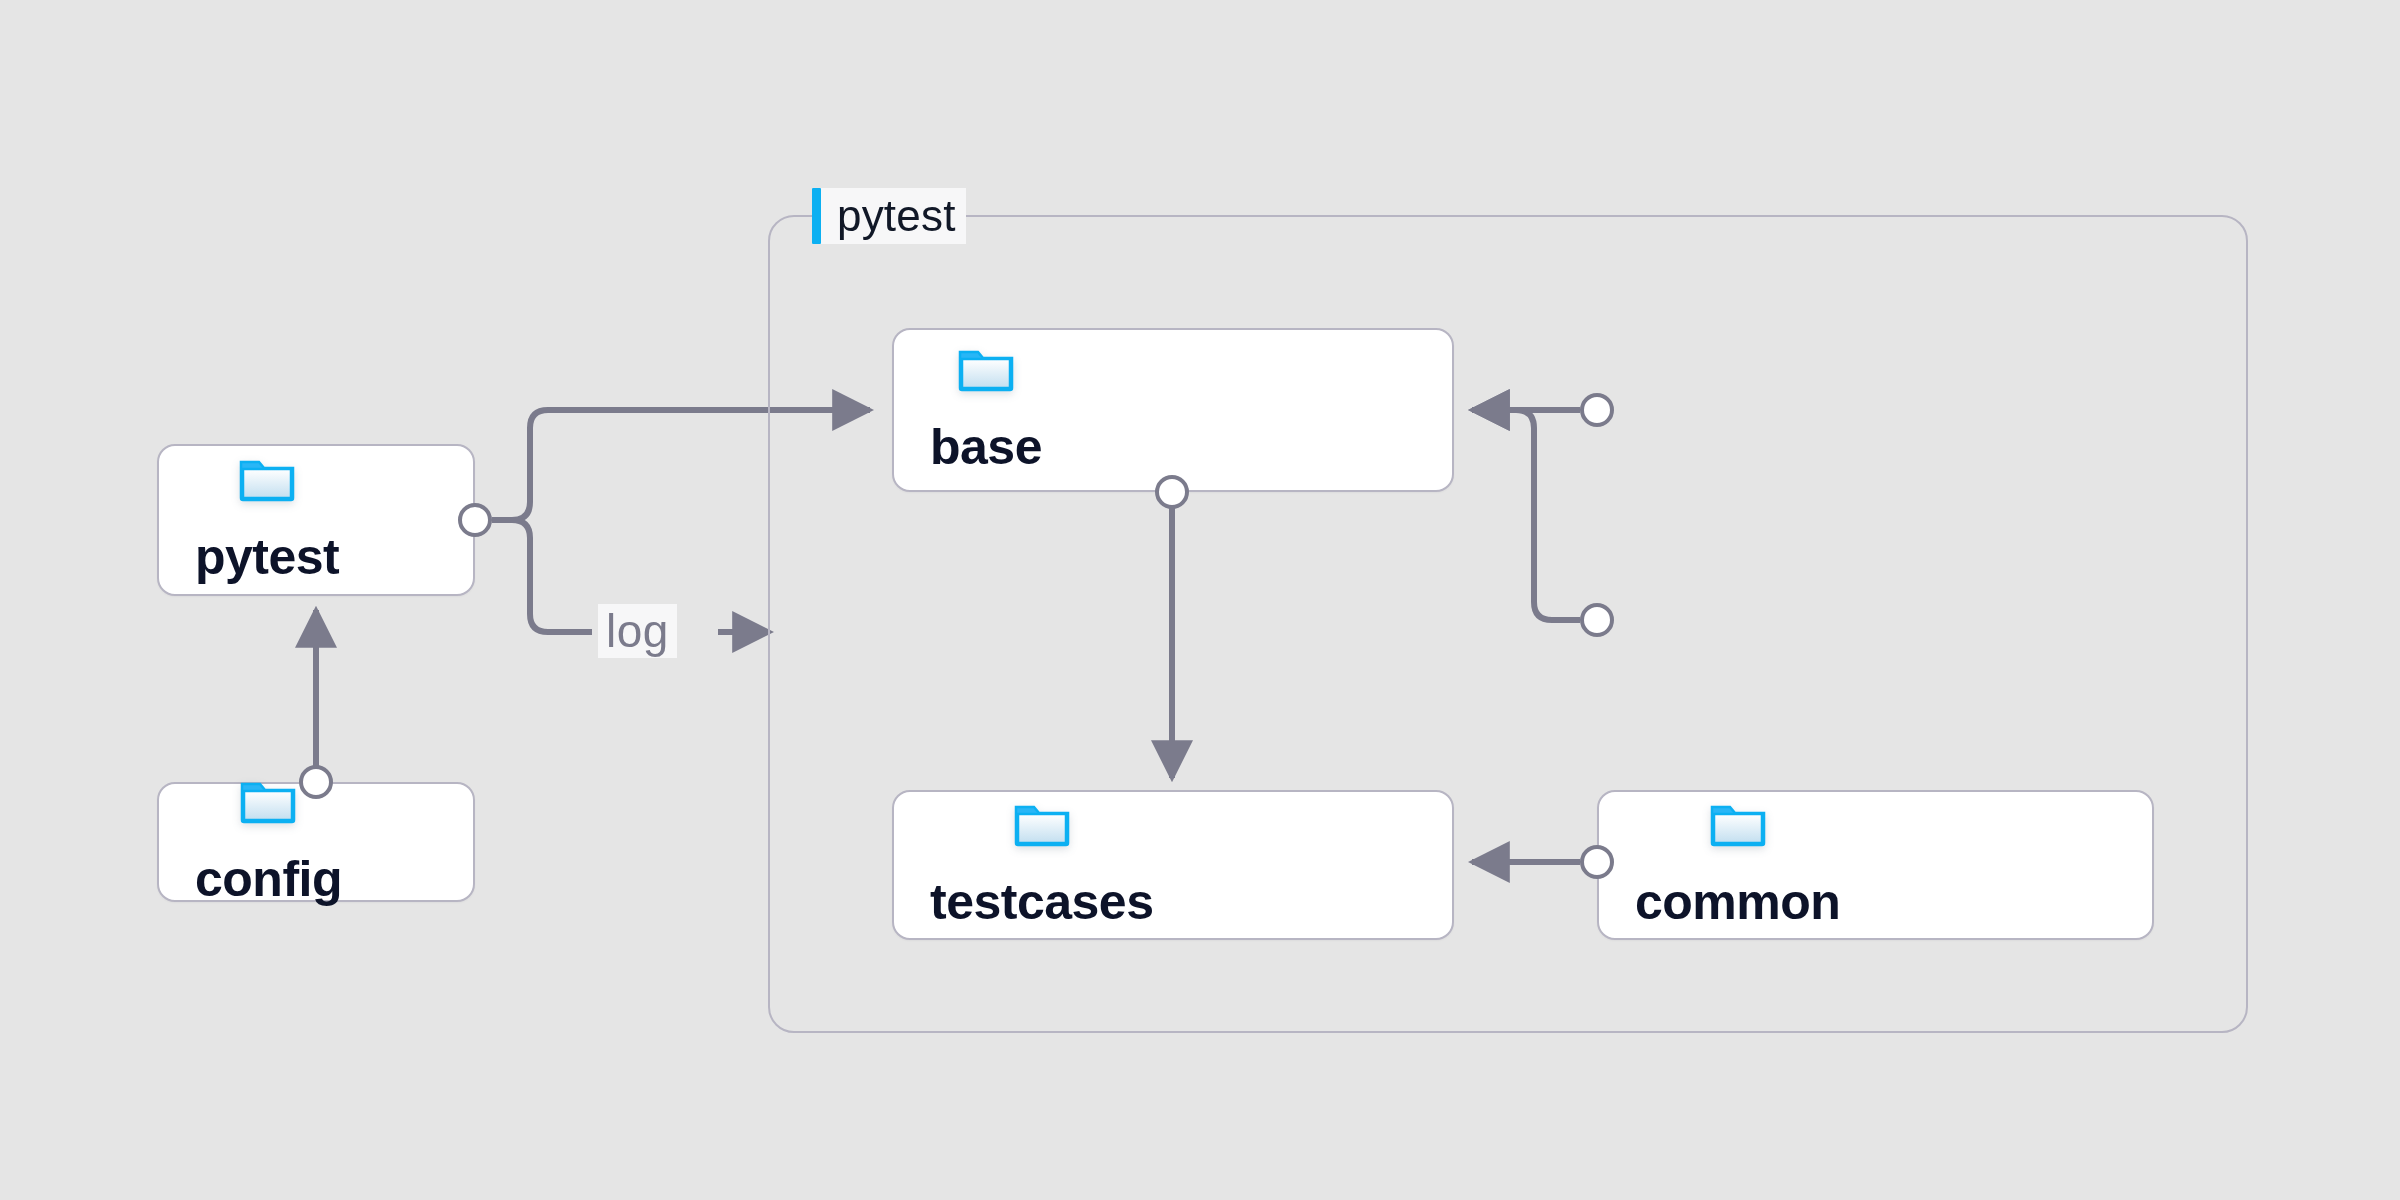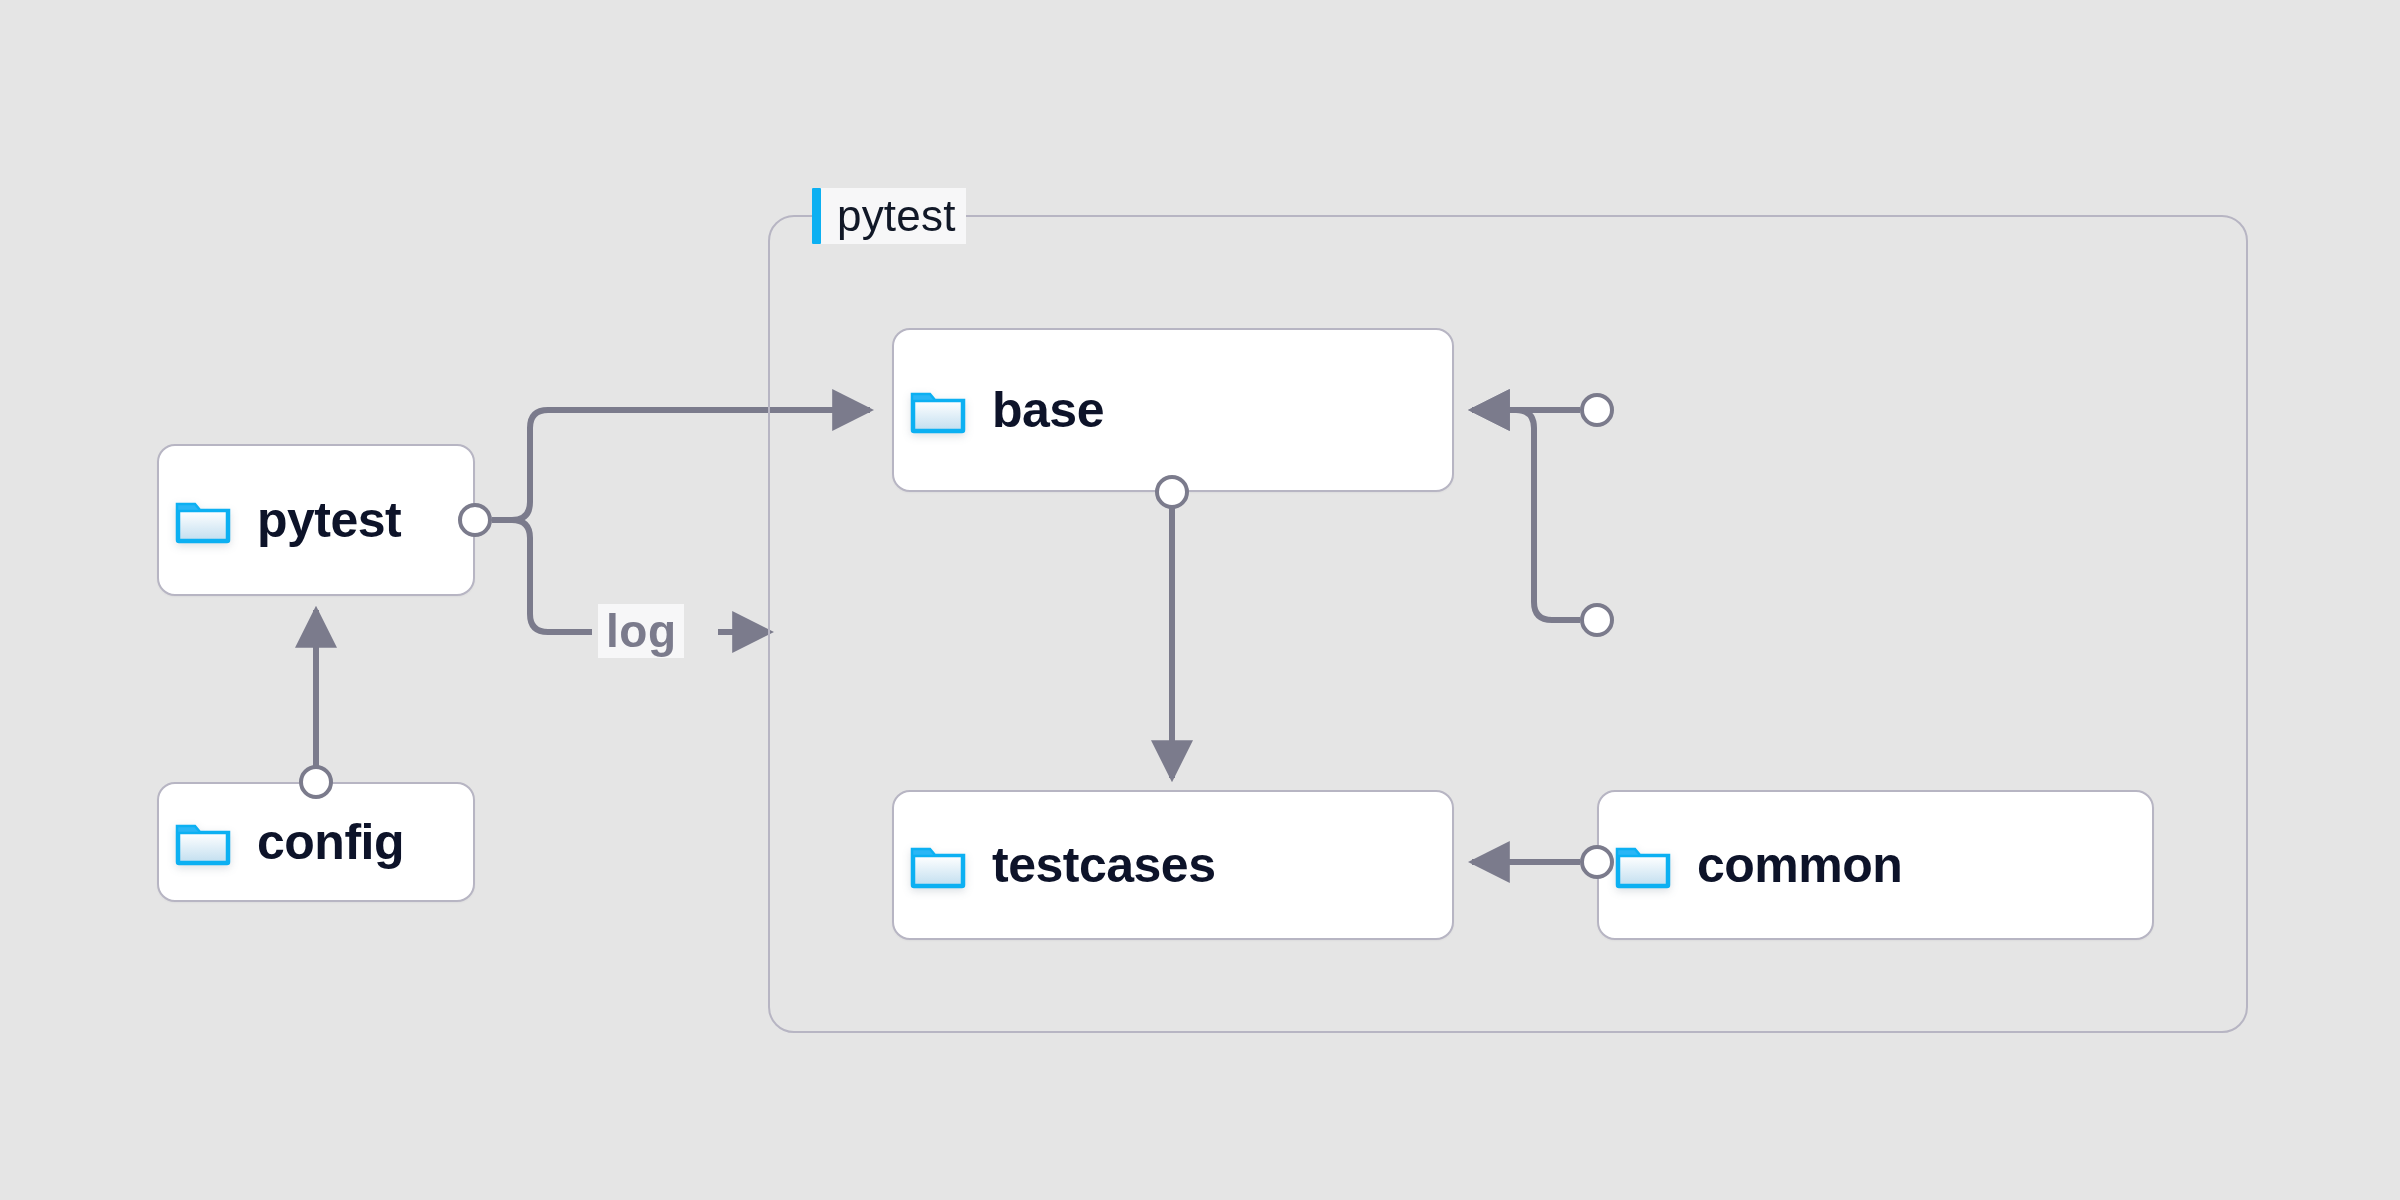--- a/index.html
+++ b/index.html
@@ -60,21 +60,22 @@
     border: 2px solid #b7b5c3;
     border-radius: 18px;
     display: flex;
     align-items: center;
     box-shadow: 0 1px 2px rgba(20,20,40,0.04);
   }
   .node-inner {
     display: flex;
     align-items: center;
     gap: 26px;
-    padding-left: 16px;
+    padding-left: 36px;
+    flex-direction: column;
   }
   .node-label {
     font-size: 50px;
     font-weight: 600;
     color: #0d1329;
     letter-spacing: -0.5px;
     white-space: nowrap;
   }
 
   
@@ -210,15 +211,15 @@
     <div class="node-inner">
       <svg class="folder-icon" viewBox="0 0 56 48">
         <path d="M2 8 h18 l5 6 h29 v30 a2 2 0 0 1 -2 2 h-48 a2 2 0 0 1 -2 -2 z" fill="#29b6f6" stroke="#0cb0f2" stroke-width="2.5"></path>
         <rect x="4" y="15" width="48" height="29" fill="url(#folderGrad)" stroke="#0cb0f2" stroke-width="2.5"></rect>
       </svg>
       <span class="node-label">common</span>
     </div>
   </div>
   <div class="port" style="left:1580px; top:845px;"></div>
 
-  <div class="edge-label" style="left:598px; top:604px;font-weight:bold;">log</div>
+  <div class="edge-label" style="left:598px; top:604px;">log</div>
 
 </div>
 
 </body></html>

